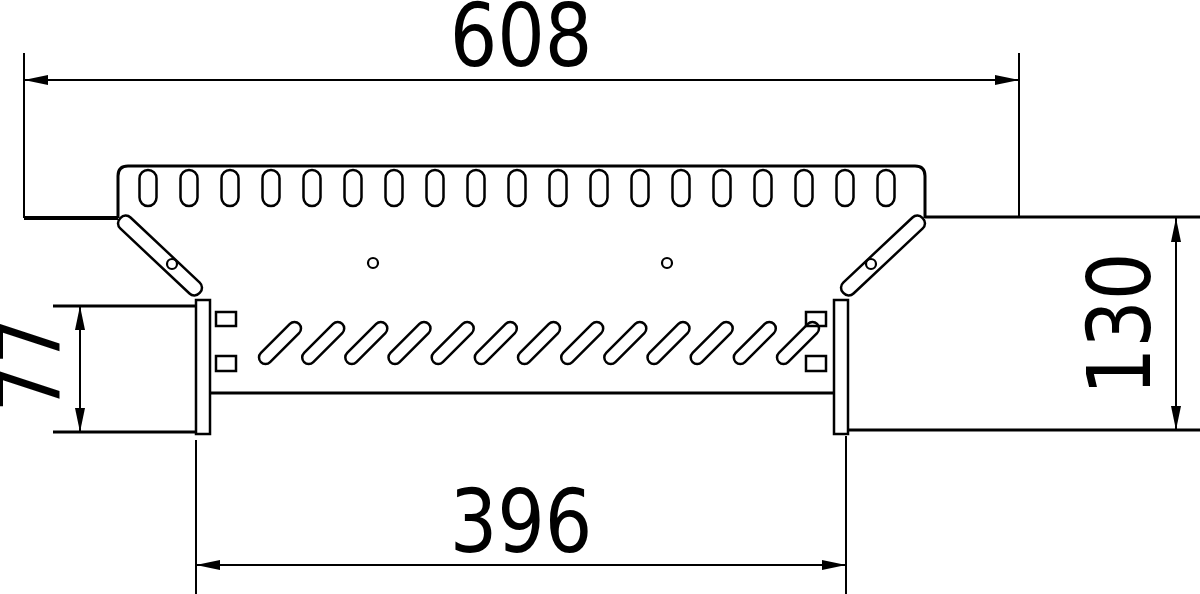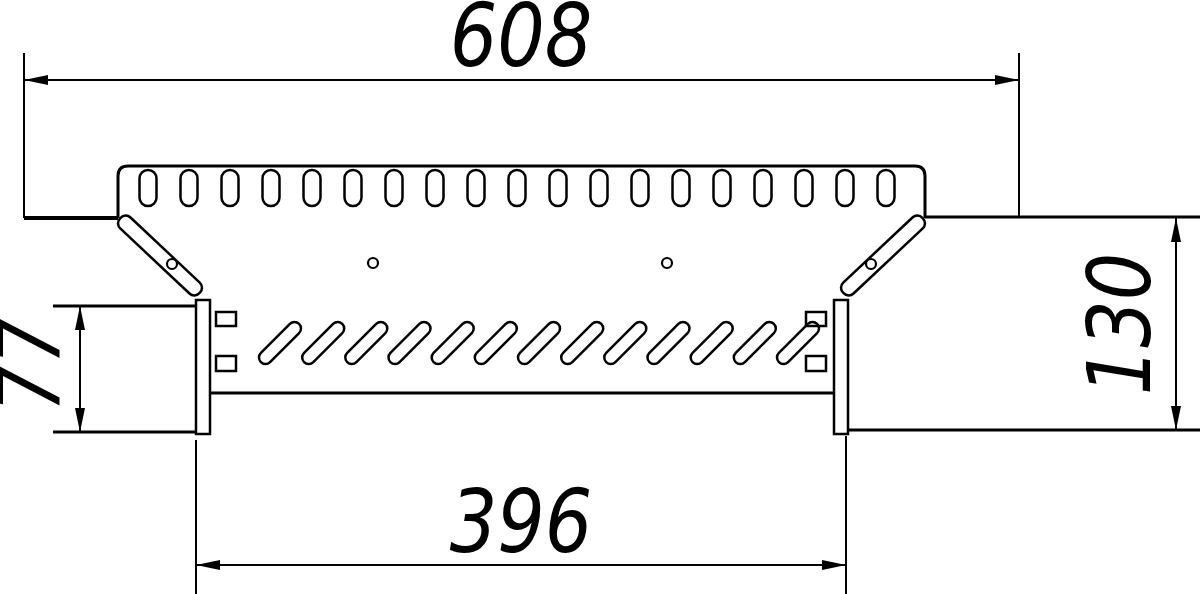--- a/index.html
+++ b/index.html
@@ -3,21 +3,20 @@
 <meta charset="utf-8">
 <style>
   html, body { margin: 0; padding: 0; background: #ffffff; }
   .canvas {
     position: relative;
     width: 1200px;
     height: 594px;
     background: #ffffff;
     overflow: hidden;
     font-family: "DejaVu Sans", "Liberation Sans", sans-serif;
-    font-style: italic;
   }
   svg { display: block; }
   .dim-text {
     font-size: 88px;
     fill: #000000;
     font-family: "DejaVu Sans", "Liberation Sans", sans-serif;
   }
 </style>
 </head>
 <body>

